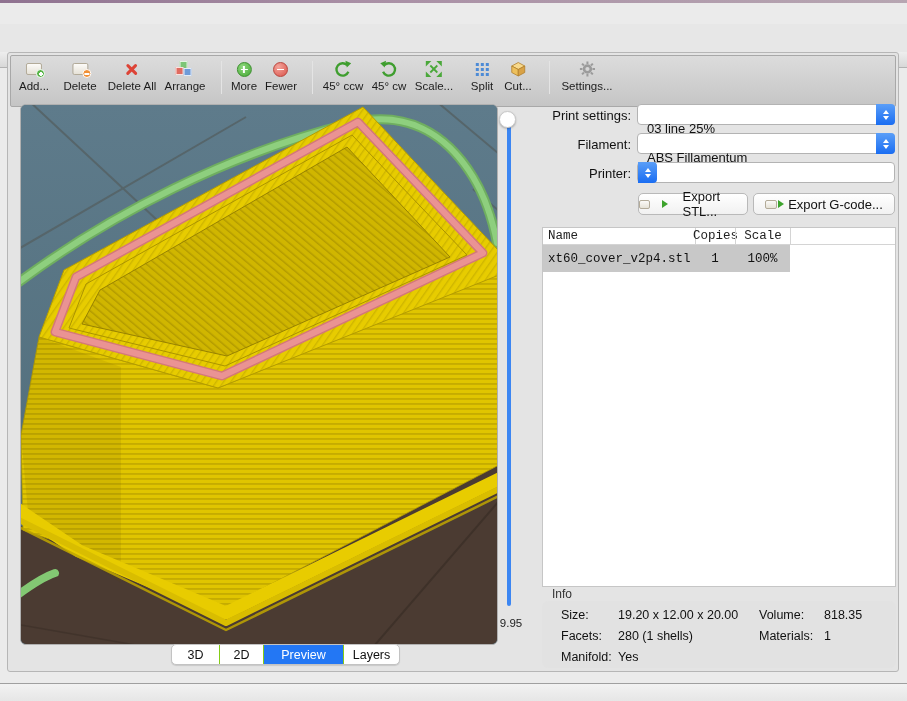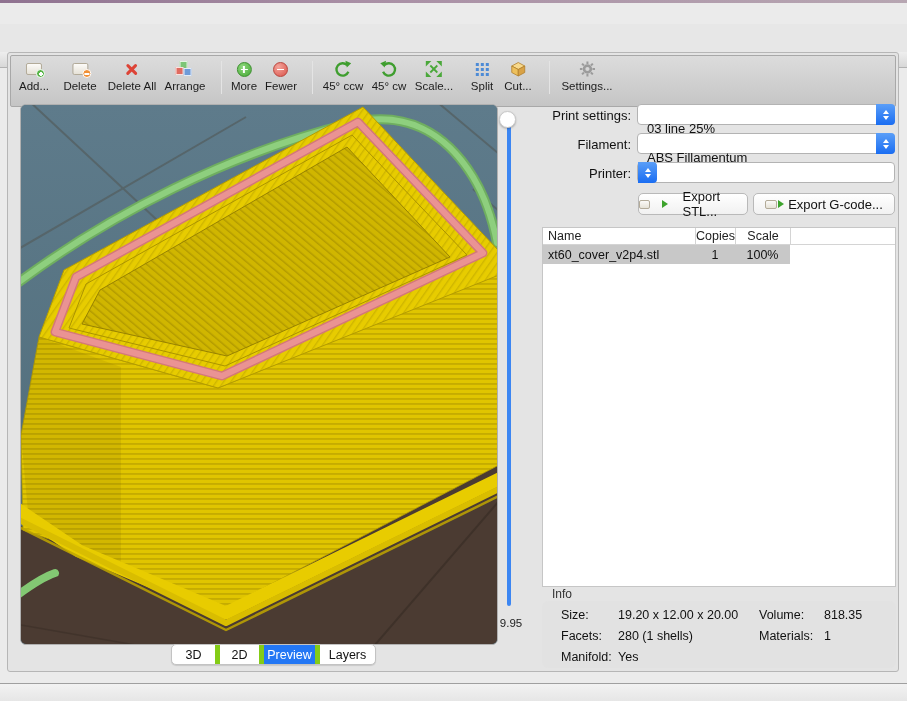--- a/index.html
+++ b/index.html
@@ -15,21 +15,21 @@
     font-size:13px; color:#3e3e3e; }
   .tl { position:absolute; top:4.5px; width:11.5px; height:11.5px; border-radius:50%; }
   .tl.red { left:7.5px; background:#ee6a5e; border:1px solid #ce5347; }
   .tl.yellow { left:25.5px; background:#f5bf4e; border:1px solid #d6a243; }
   .tl.green { left:43.5px; background:#60c454; border:1px solid #53ae47; }
 
   .tabstrip { position:absolute; left:0; top:24px; width:907px; height:28px; background:#e7e7e7; }
   .seg-ctl { position:absolute; display:flex; background:#fff; border:1px solid #c3c3c3;
     border-radius:5px; overflow:hidden; box-shadow:0 1px 1px rgba(0,0,0,.12); }
   .seg { display:flex; align-items:center; justify-content:center; font-size:13px; color:#111;
-    border-right:5px solid #84cc16; cursor:default; }
+    border-right:1px solid #84cc16; cursor:default; }
   .seg:last-child { border-right:none; }
   .seg.sel { background:#2377f4; color:#fff; }
   .main-tabs { left:247px; top:29px; height:22px; }
 
   
   .content { position:absolute; left:7px; top:52px; width:892px; height:620px;
     background:#e4e4e4; border:1px solid #b6b6b6; border-radius:3px; }
 
   
   .toolbar { position:absolute; left:2px; top:2px; width:886px; height:52px;
@@ -99,29 +99,29 @@
     border:1px solid #b9b9b9; border-radius:5px; display:flex; align-items:center;
     justify-content:center; font-size:13px; color:#111; gap:4px; }
   .mini-pkg { width:12px; height:9px; background:linear-gradient(#fbfaf7,#e6e2d7);
     border:1px solid #b3ab99; border-radius:2px; position:relative; }
   .gr-arrow { width:0; height:0; border-left:6px solid #3da32c;
     border-top:4px solid rgba(0,0,0,0); border-bottom:4px solid rgba(0,0,0,0);
     margin-left:-3px; }
 
   
   .obj-table { position:absolute; left:534px; top:174px; width:354px; height:360px;
-    background:#fff; border:1px solid #c6c6c6; }
+    background:#fff; border:1px solid #c6c6c6;font-family:Liberation Mono, monospace; }
   .ot-header { position:relative; height:17px; border-bottom:1px solid #d4d4d4;
     display:flex; font-size:12.5px; color:#222; }
   .ot-header .c { display:flex; align-items:center; }
   .ot-header .c1 { width:152px; padding-left:5px; }
   .ot-header .c2 { width:40px; justify-content:center; border-left:1px solid #d4d4d4; }
   .ot-header .c3 { width:55px; justify-content:center; border-left:1px solid #d4d4d4; }
   .ot-header .c4 { flex:1; border-left:1px solid #d4d4d4; }
-  .ot-row { position:relative; height:19px; display:flex; font-size:12.5px; color:#111;
+  .ot-row { position:relative; height:27px; display:flex; font-size:12.5px; color:#111;
     width:247px; background:#c8c8c8; }
   .ot-row .c { display:flex; align-items:center; }
   .ot-row .c1 { width:152px; padding-left:5px; }
   .ot-row .c2 { width:40px; justify-content:center; }
   .ot-row .c3 { width:55px; justify-content:center; }
 
   
   .info-title { position:absolute; left:544px; top:534px; font-size:12px; color:#333; }
   .info-box { position:absolute; left:534px; top:548px; width:354px; height:67px;
     background:#e2e2e2; border-radius:6px; font-size:12.5px; color:#111; }
@@ -351,21 +351,21 @@
     </svg>
   </div>
 
   <div class="slider-track"></div>
   <div class="slider-knob"></div>
   <div class="slider-val">9.95</div>
 
   <div class="seg-ctl view-modes">
     <div class="seg" style="width:48px">3D</div>
     <div class="seg" style="width:44px">2D</div>
-    <div class="seg sel" style="width:56px">Preview</div>
+    <div class="seg sel" style="width:80px">Preview</div>
     <div class="seg" style="width:55px">Layers</div>
   </div>
 
   <div class="rp-label" style="left:533px; top:55px;">Print settings:</div>
   <div class="dropdown" style="top:51px;">
     <span class="dd-text">03 line 25%</span>
     <div class="dd-stepper">
         <div class="tri-up"></div>
         <div class="tri-down"></div>
       </div>

